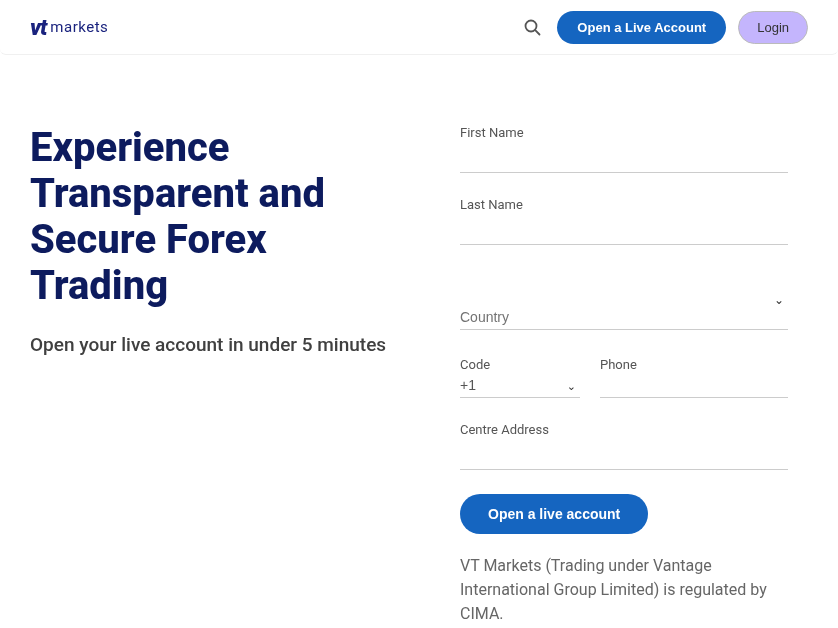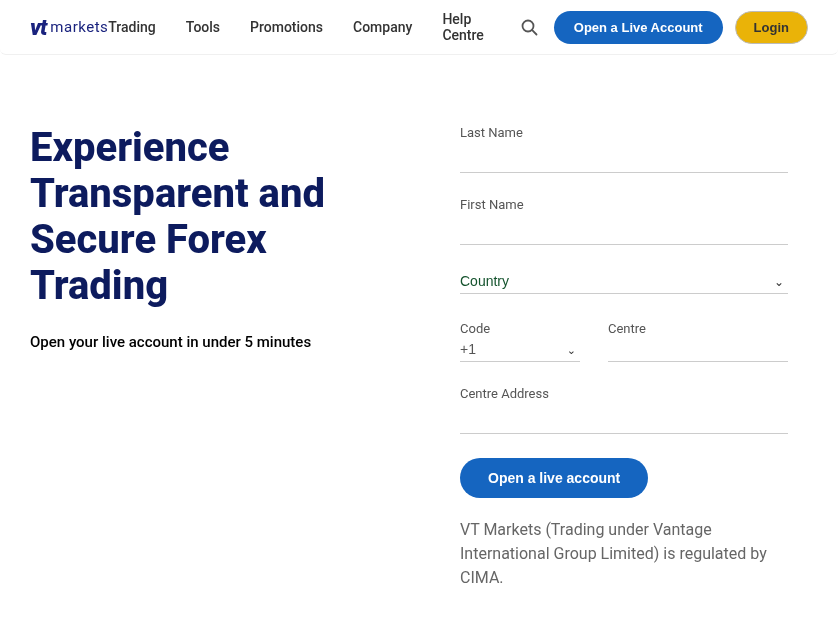--- a/index.html
+++ b/index.html
@@ -88,27 +88,27 @@
       border: none;
       border-radius: 25px;
       padding: 9px 20px;
       font-size: 13px;
       font-weight: 600;
       cursor: pointer;
       white-space: nowrap;
     }
 
     .btn-login {
-      background: #eab308;
+      background: #c4b5fd;
       color: #333;
       border: 1.5px solid #bbb;
       border-radius: 25px;
       padding: 8px 18px;
       font-size: 13px;
-      font-weight: 700;
+      font-weight: 400;
       cursor: pointer;
     }
 
     
     .main-content {
       display: flex;
       padding: 60px 50px 40px 30px;
       gap: 60px;
       align-items: flex-start;
     }
@@ -121,22 +121,22 @@
 
     .hero-title {
       font-size: 40px;
       font-weight: 800;
       color: #0d1b5e;
       line-height: 1.15;
       margin-bottom: 24px;
     }
 
     .hero-subtitle {
-      font-size: 15px;
-      color: #000000;
+      font-size: 19px;
+      color: #404040;
       font-weight: 500;
     }
 
     
     .right-section {
       flex: 1;
       display: flex;
       flex-direction: column;
       gap: 0;
       padding-top: 10px;
@@ -171,39 +171,40 @@
       width: 100%;
     }
 
     .country-select {
       width: 100%;
       border: none;
       border-bottom: 1.5px solid #ccc;
       outline: none;
       padding: 4px 0;
       font-size: 14px;
-      color: #14532d;
+      color: #737373;
       background: transparent;
       appearance: none;
       cursor: pointer;
+      margin-top: 36px;
     }
 
     .select-chevron {
       position: absolute;
       right: 4px;
       top: 50%;
       transform: translateY(-50%);
       pointer-events: none;
       color: #333;
       font-size: 12px;
     }
 
     .phone-row {
       display: flex;
-      gap: 28px;
+      gap: 20px;
       margin-bottom: 24px;
     }
 
     .code-field {
       flex: 0 0 120px;
     }
 
     .phone-field {
       flex: 1;
     }
@@ -259,27 +260,20 @@
   </style>
 </head>
 <body>
 
 <header>
   <div class="logo-area">
     <span class="logo-vt">vt</span>
     <span class="logo-markets">markets</span>
   </div>
 
-  <nav>
-    <a href="#">Trading</a>
-    <a href="#">Tools</a>
-    <a href="#">Promotions</a>
-    <a href="#">Company</a>
-    <a href="#">Help Centre</a>
-  </nav>
 
   <div class="header-actions">
     <button class="search-icon-btn">
       <svg width="17" height="17" viewBox="0 0 17 17" fill="none">
         <circle cx="7" cy="7" r="5.5" stroke="#555" stroke-width="1.8"></circle>
         <line x1="11.2" y1="11.2" x2="15.5" y2="15.5" stroke="#555" stroke-width="1.8" stroke-linecap="round"></line>
       </svg>
     </button>
     <button class="btn-live-account">Open a Live Account</button>
     <button class="btn-login">Login</button>
@@ -289,26 +283,26 @@
 <div class="main-content">
 
   <div class="left-section">
     <h1 class="hero-title">Experience Transparent and Secure Forex Trading</h1>
     <p class="hero-subtitle">Open your live account in under 5 minutes</p>
   </div>
 
   <div class="right-section">
 
     <div class="form-field">
+      <label class="form-label">First Name</label>
+      <input type="text" class="form-input" style="">
+    </div>
+
+    <div class="form-field">
       <label class="form-label">Last Name</label>
-      <input type="text" class="form-input" style="">
-    </div>
-
-    <div class="form-field">
-      <label class="form-label">First Name</label>
       <input type="text" class="form-input" style="">
     </div>
 
     <div class="form-field">
       <div class="country-select-wrapper">
         <select class="country-select">
           <option value="" disabled="" selected="">Country</option>
           <option value="us">United States</option>
           <option value="uk">United Kingdom</option>
           <option value="au">Australia</option>
@@ -325,21 +319,21 @@
           <select class="code-select">
             <option value="">+1</option>
             <option value="+44">+44</option>
             <option value="+61">+61</option>
             <option value="+65">+65</option>
           </select>
           <span class="code-chevron">⌄</span>
         </div>
       </div>
       <div class="phone-field">
-        <label class="form-label">Centre</label>
+        <label class="form-label">Phone</label>
         <input type="tel" class="form-input" style="">
       </div>
     </div>
 
     <div class="form-field">
       <label class="form-label">Centre Address</label>
       <input type="email" class="form-input" style="">
     </div>
 
     <button class="btn-open-live">Open a live account</button>

